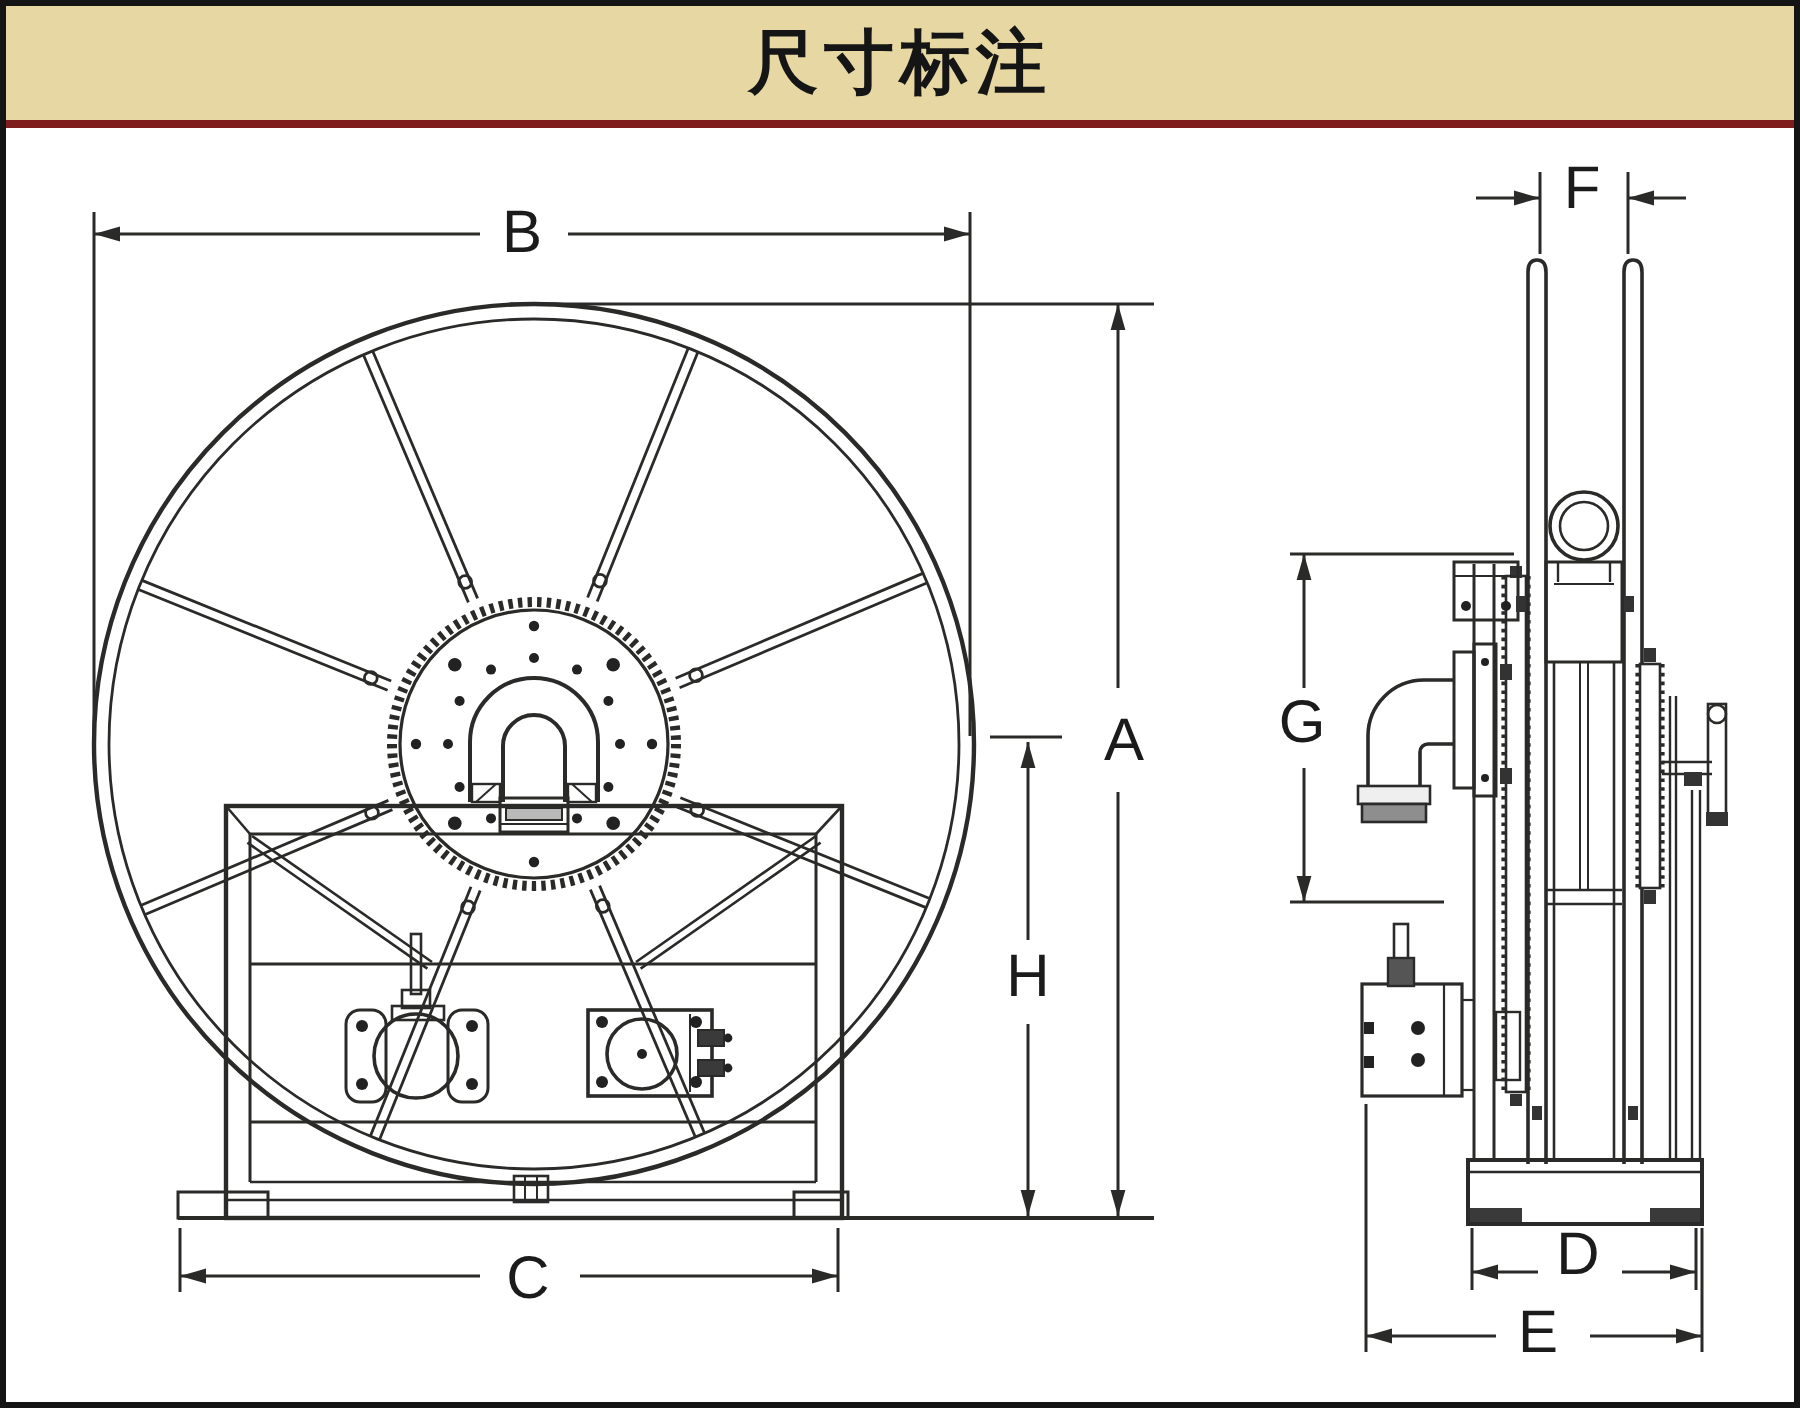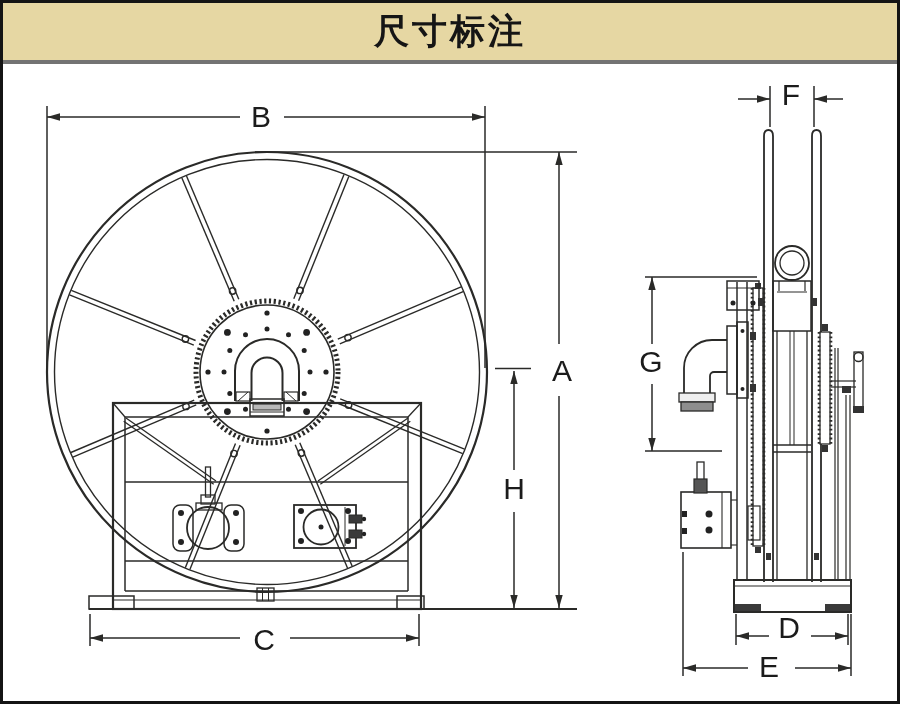--- a/index.html
+++ b/index.html
@@ -1,17 +1,17 @@
 <!DOCTYPE html>
 <html><head>
 <meta charset="utf-8">
 <style>
   html,body{margin:0;padding:0;background:#888;}
   .page{position:relative;width:900px;height:704px;background:#fff;font-family:"Liberation Sans",sans-serif;overflow:hidden;}
-  .banner{position:absolute;left:3px;top:3px;width:894px;height:57px;background:#e6d7a3;border-bottom:4px solid #737373;display:flex;align-items:center;justify-content:center;}
+  .banner{position:absolute;left:3px;top:3px;width:894px;height:57px;background:#e6d7a3;border-bottom:4px solid #7f1d1d;display:flex;align-items:center;justify-content:center;}
   .banner-title{font-size:35px;font-weight:600;letter-spacing:3px;color:#151515;}
   .drawing-svg{position:absolute;left:0;top:0;}
   .dim-label{position:absolute;transform:translate(-50%,-50%);font-size:30px;font-weight:500;color:#1b1b1b;line-height:1;}
 </style>
 </head>
 <body>
 
 <div class="page">
 
   <div class="banner">

